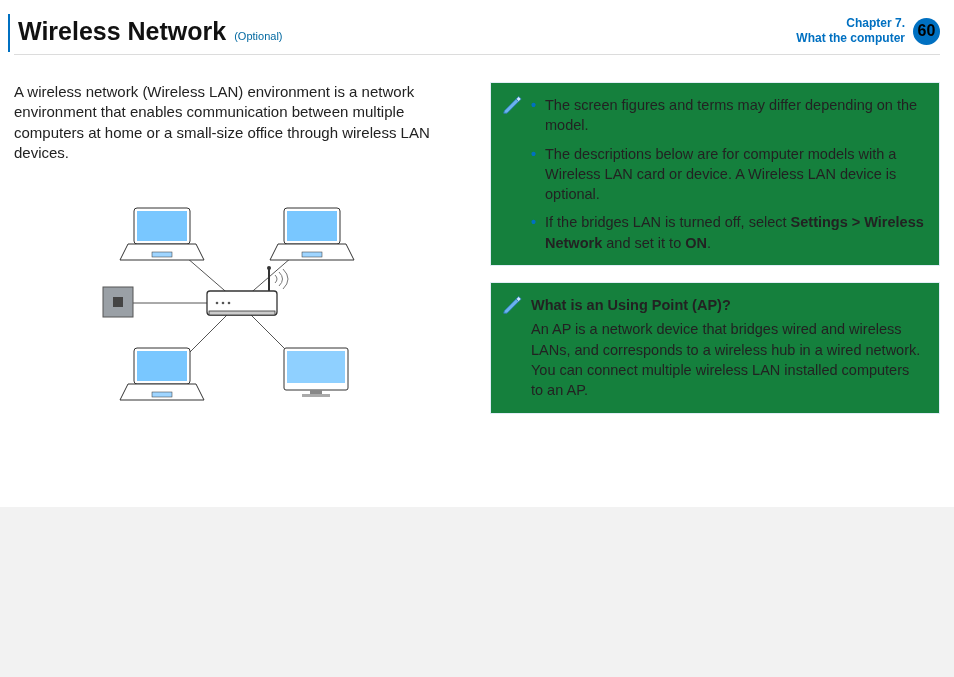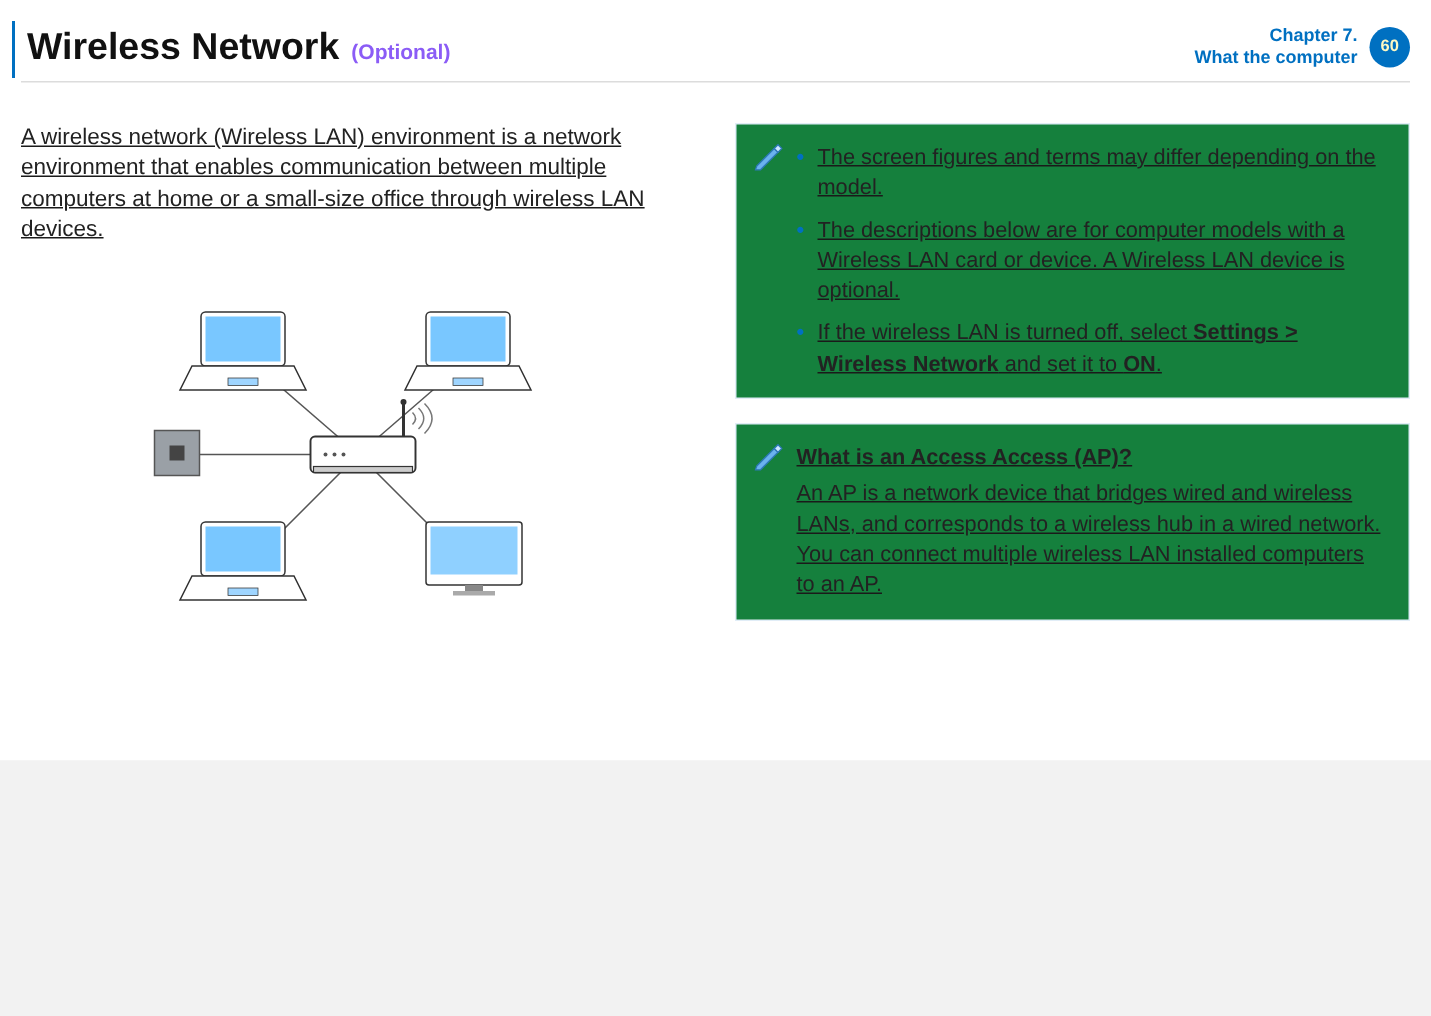--- a/index.html
+++ b/index.html
@@ -12,32 +12,32 @@
     width:954px;height:507px;background:#fff;margin:0 auto;position:relative;
     box-sizing:border-box;
   }
   .left-rule{position:absolute;left:8px;top:14px;width:1.5px;height:38px;background:var(--accent);}
   .header{
     position:absolute;left:18px;top:9px;right:14px;height:44px;
     display:flex;align-items:center;justify-content:space-between;
   }
   .title-block{display:flex;align-items:baseline;gap:8px;}
   .title-main{font-size:25px;font-weight:700;color:#111;}
-  .title-note{font-size:14px;font-weight:700;color:#8b5cf6;}
+  .title-note{font-size:11px;font-weight:400;color:#0369a1;}
   .chapter-block{display:flex;align-items:center;gap:8px;}
   .chapter-text{text-align:right;color:var(--accent);font-size:12px;font-weight:700;line-height:1.25;}
   .page-badge{
-    width:27px;height:27px;border-radius:50%;background:var(--accent);color:#fef9c3;
-    display:flex;align-items:center;justify-content:center;font-size:11px;font-weight:700;
+    width:27px;height:27px;border-radius:50%;background:var(--accent);color:#000000;
+    display:flex;align-items:center;justify-content:center;font-size:16px;font-weight:700;
   }
   .header-rule{position:absolute;left:14px;right:14px;top:54px;height:1px;background:#dcdcdc;}
 
   .columns{
     position:absolute;left:14px;right:14px;top:82px;bottom:16px;
-    display:flex;gap:26px;text-decoration:underline;
+    display:flex;gap:26px;
   }
   .col{flex:1;min-width:0;}
   .intro{font-size:15px;line-height:1.35;color:#222;}
   .figure-wrap{display:flex;justify-content:center;margin-top:20px;}
   svg.net-figure{display:block;}
 
   .info-box{
     background:#15803d;border:1px solid #e1edf7;
     padding:12px 14px 12px 40px;position:relative;font-size:14.5px;line-height:1.4;color:#222;
     margin-bottom:16px;
@@ -145,29 +145,29 @@
           <path d="M17 6 L20 3 L23 6 L20 9 Z" fill="#cde8ff" stroke="#2d79b8" stroke-width="1"></path>
         </svg>
         <ul>
           <li>
             <span>The screen figures and terms may differ depending on the model.</span>
           </li>
           <li>
             <span>The descriptions below are for computer models with a Wireless LAN card or device. A Wireless LAN device is optional.</span>
           </li>
           <li>
-            <span>If the wireless LAN is turned off, select </span><span class="bold">Settings &gt; Wireless Network</span><span> and set it to </span><span class="bold">ON</span><span>.</span>
+            <span>If the bridges LAN is turned off, select </span><span class="bold">Settings &gt; Wireless Network</span><span> and set it to </span><span class="bold">ON</span><span>.</span>
           </li>
         </ul>
       </div>
 
       <div class="info-box">
         <svg class="note-icon" viewBox="0 0 24 24">
           <path d="M3 20 L17 6 L20 9 L6 23 L2 23 Z" fill="#6ab2ef" stroke="#2d79b8" stroke-width="1"></path>
           <path d="M17 6 L20 3 L23 6 L20 9 Z" fill="#cde8ff" stroke="#2d79b8" stroke-width="1"></path>
         </svg>
-        <div class="ap-title">What is an Access Access (AP)?</div>
+        <div class="ap-title">What is an Using Point (AP)?</div>
         <div>An AP is a network device that bridges wired and wireless LANs, and corresponds to a wireless hub in a wired network. You can connect multiple wireless LAN installed computers to an AP.</div>
       </div>
 
     </div>
   </div>
 </div>
 
 </body></html>

